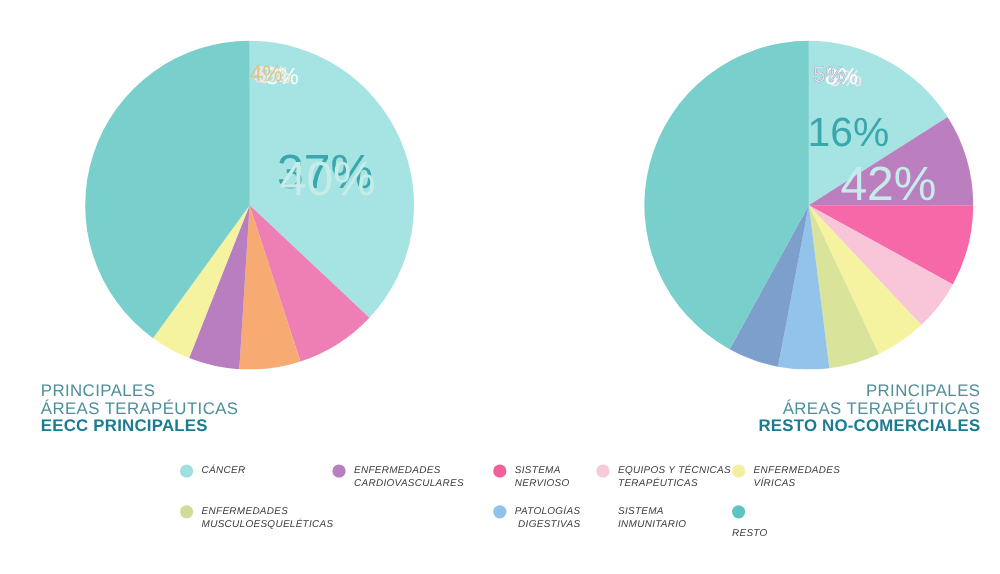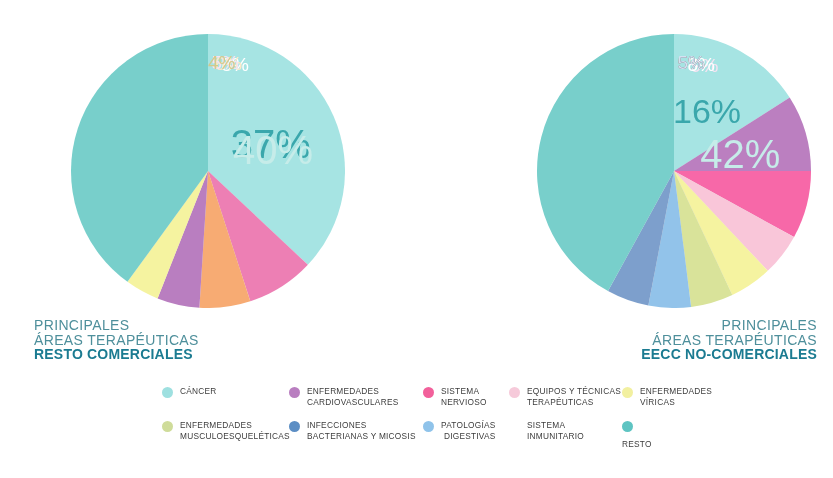--- a/index.html
+++ b/index.html
@@ -69,23 +69,24 @@
   
   .legend {
     position: absolute;
     left: 0;
     top: 386px;
     width: 833px;
     height: 72px;
   }
   .legend-row {
     position: absolute;
-    left: 12px;
+    left: 0;
     width: 675px;
     height: 30px;
+    font-style: italic;
   }
   .legend-row-0 { top: 0px; }
   .legend-row-1 { top: 34px; }
 
   .legend-item {
     position: absolute;
     top: 0;
     display: flex;
     align-items: flex-start;
     gap: 7px;
@@ -138,21 +139,21 @@
               <text x="163.5369920785954" y="37.3413173201357" text-anchor="middle" dominant-baseline="central" fill="#fde9c8" font-family="&quot;Liberation Sans&quot;, sans-serif" font-size="19">6%</text>
               <text x="160.1452173684093" y="36.7493578707729" text-anchor="middle" dominant-baseline="central" fill="#f7e2f2" font-family="&quot;Liberation Sans&quot;, sans-serif" font-size="19">5%</text>
               <text x="156.73652239864774" y="36.264228735933216" text-anchor="middle" dominant-baseline="central" fill="#d3c98b" font-family="&quot;Liberation Sans&quot;, sans-serif" font-size="19">4%</text>
               <text x="208.147371366218" y="123.8323358853161" text-anchor="middle" dominant-baseline="central" fill="#c6ece9" font-family="&quot;Liberation Sans&quot;, sans-serif" font-size="40">40%</text>
             </g>
         </svg>
       </div>
       <div class="chart-title">
         <span class="t-line">PRINCIPALES</span>
         <span class="t-line">ÁREAS TERAPÉUTICAS</span>
-        <span class="t-line t-strong">RESTO COMERCIALES</span>
+        <span class="t-line t-strong">EECC PRINCIPALES</span>
       </div>
     </div>
 
     <div class="chart-block chart-right">
       <div class="pie-wrap">
         <svg class="pie-svg" width="280" height="282" viewBox="0 0 280 282">
           <defs>
             <radialGradient id="shadowR" cx="50%" cy="50%" r="50%">
               <stop offset="75%" stop-color="#c8c8c8" stop-opacity="0.38"></stop>
               <stop offset="100%" stop-color="#c8c8c8" stop-opacity="0"></stop>
@@ -179,21 +180,21 @@
               <text x="160.1452173684093" y="36.7493578707729" text-anchor="middle" dominant-baseline="central" fill="#ffffff" font-family="&quot;Liberation Sans&quot;, sans-serif" font-size="19">5%</text>
               <text x="160.1452173684093" y="36.7493578707729" text-anchor="middle" dominant-baseline="central" fill="#2b4f7a" font-family="&quot;Liberation Sans&quot;, sans-serif" font-size="19">5%</text>
               <text x="160.1452173684093" y="36.7493578707729" text-anchor="middle" dominant-baseline="central" fill="#d5e2f2" font-family="&quot;Liberation Sans&quot;, sans-serif" font-size="19">5%</text>
               <text x="209.34794653731123" y="127.96474272920744" text-anchor="middle" dominant-baseline="central" fill="#c6ece9" font-family="&quot;Liberation Sans&quot;, sans-serif" font-size="40">42%</text>
             </g>
         </svg>
       </div>
       <div class="chart-title">
         <span class="t-line">PRINCIPALES</span>
         <span class="t-line">ÁREAS TERAPÉUTICAS</span>
-        <span class="t-line t-strong">EECC NO-COMERCIALES</span>
+        <span class="t-line t-strong">RESTO NO-COMERCIALES</span>
       </div>
     </div>
 
   </div>
 
   <div class="legend">
     <div class="legend-row legend-row-0">
         <div class="legend-item" style="left: 150px;">
           <span class="legend-dot" style="background: rgb(158, 224, 224);"></span>
           <span class="legend-label">CÁNCER</span>
@@ -218,25 +219,20 @@
           <span class="legend-label">ENFERMEDADES
 VÍRICAS</span>
         </div>
       </div>
     <div class="legend-row legend-row-1">
         <div class="legend-item" style="left: 150px;">
           <span class="legend-dot" style="background: rgb(207, 220, 154);"></span>
           <span class="legend-label">ENFERMEDADES
 MUSCULOESQUELÉTICAS</span>
         </div>
-        <div class="legend-item" style="left: 277px;">
-          <span class="legend-dot" style="background: rgb(92, 142, 196);"></span>
-          <span class="legend-label">INFECCIONES
-BACTERIANAS Y MICOSIS</span>
-        </div>
         <div class="legend-item" style="left: 411px; text-align: right;">
           <span class="legend-dot" style="background: rgb(143, 195, 234);"></span>
           <span class="legend-label">PATOLOGÍAS
 DIGESTIVAS</span>
         </div>
         <div class="legend-item" style="left: 497px;">
           <span class="legend-dot"></span>
           <span class="legend-label">SISTEMA
 INMUNITARIO</span>
         </div>

